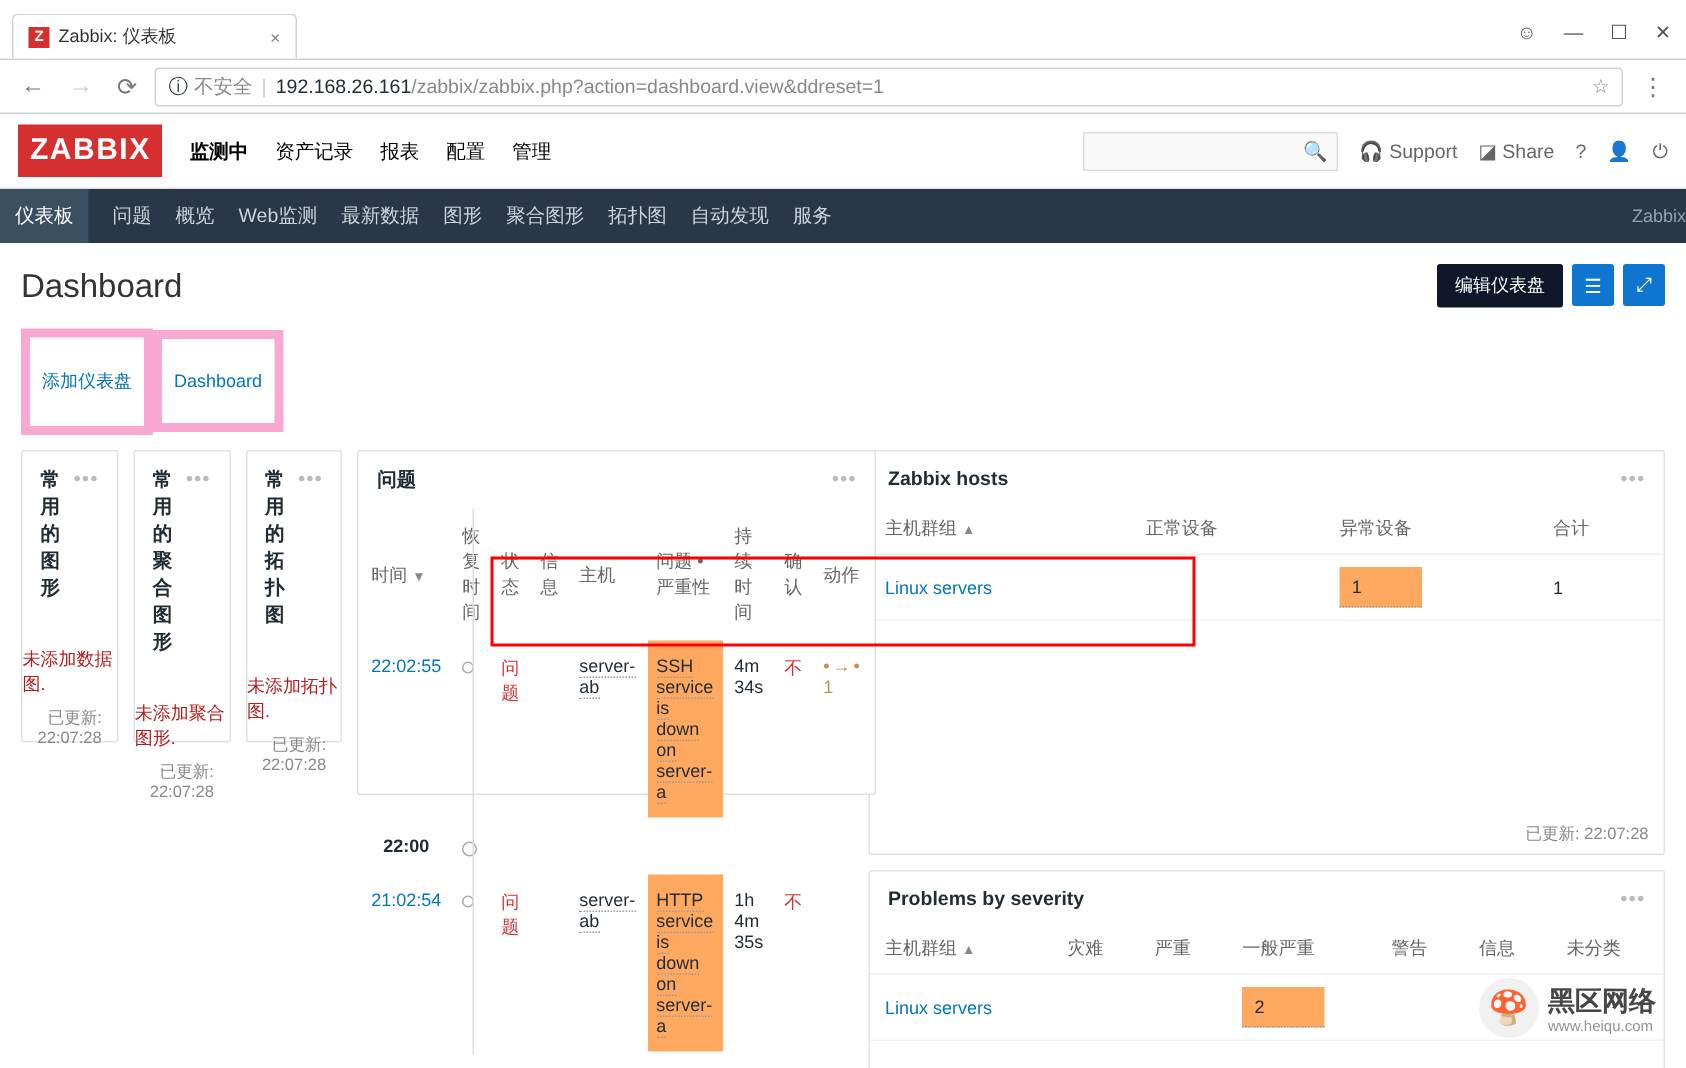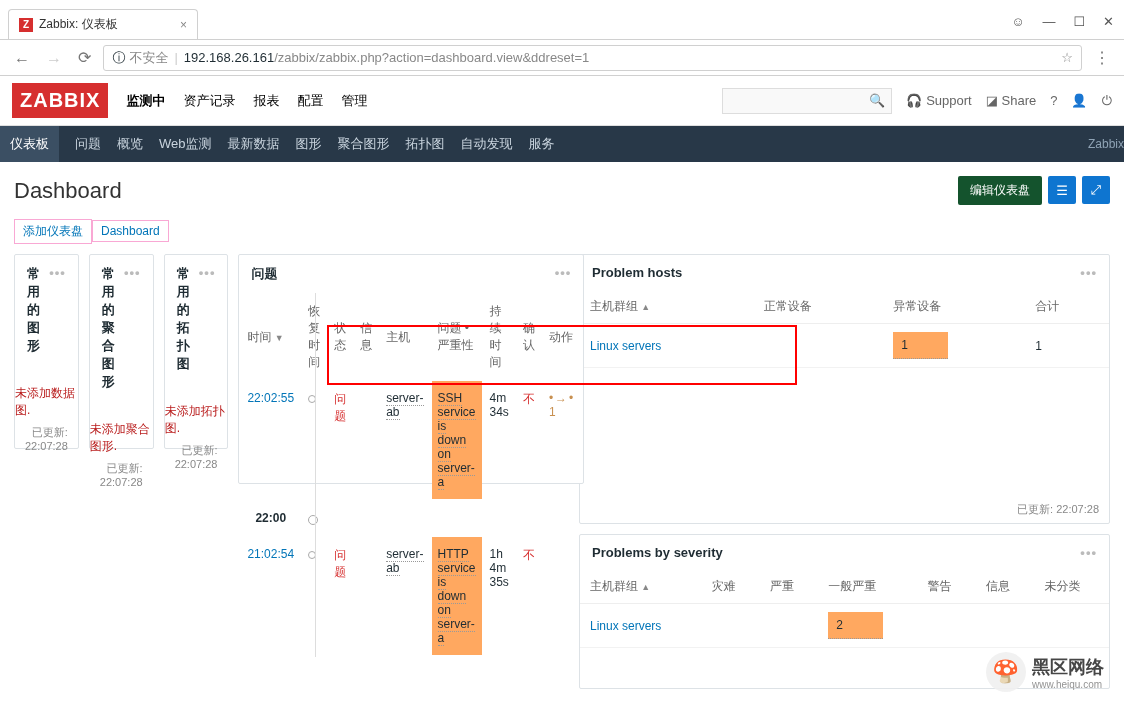--- a/index.html
+++ b/index.html
@@ -19,25 +19,25 @@
 .zbx-menu{display:flex;gap:18px;font-size:13px;color:#000000}
 .zbx-menu span.active{font-weight:bold}
 .zbx-right{margin-left:auto;display:flex;align-items:center;gap:14px;color:#666}
 .search-box{border:1px solid #ddd;background:#f9f9f9;width:170px;height:26px;display:flex;align-items:center;justify-content:flex-end;padding-right:6px;color:#aaa}
 .sub-nav{height:36px;background:#283848;display:flex;align-items:center;padding:0 0;gap:16px;color:#c9d4de;font-size:13px}
 .sub-nav span.active{background:#3b4f63;padding:9px 10px;color:#fff}
 .sub-right{margin-left:auto;color:#8fa3b5;font-size:12px}
 .dash-header{display:flex;align-items:center;padding:14px 14px 10px;gap:10px}
 .dash-title{font-size:22px;color:#333}
 .dash-btns{margin-left:auto;display:flex;gap:6px}
-.btn-blue{background:#14532d;color:#fff;padding:6px 12px;border-radius:2px;font-size:12px;cursor:pointer}
+.btn-blue{background:#0f172a;color:#fff;padding:6px 12px;border-radius:2px;font-size:12px;cursor:pointer}
 .btn-icon{background:#0e75d0;color:#fff;width:28px;height:28px;display:flex;align-items:center;justify-content:center;border-radius:2px;cursor:pointer}
 .breadcrumb{padding:4px 14px 10px;font-size:12px}
 .breadcrumb a{color:#0275b8;text-decoration:none}
-.bc-box{border:1px solid #f9a8d4;padding:3px 8px;display:inline-block}
+.bc-box{border:6px solid #f9a8d4;padding:21px 8px;display:inline-block}
 .content{padding:0 14px;display:flex;gap:10px}
 .left-col{width:555px;display:flex;flex-direction:row;gap:10px}
 .right-col{flex:1;display:flex;flex-direction:column;gap:10px}
 .widget-row{display:flex;gap:10px}
 .widget{border:1px solid #dde2e6;border-radius:2px;background:#fff;display:flex;flex-direction:column}
 .w-small{flex:1;height:195px}
 .w-head{display:flex;justify-content:space-between;padding:10px 12px;font-weight:bold;font-size:13px}
 .dots{color:#bbb;letter-spacing:1px;cursor:pointer}
 .w-body-center{flex:1;display:flex;align-items:flex-start;justify-content:center;padding-top:20px;color:#b91c1c;font-size:12px}
 .w-foot{text-align:right;padding:6px 10px;font-size:11px;color:#888}
@@ -230,21 +230,21 @@
       </tbody>
           </table>
       </div>
       <div class="redbox" style="left:88px;top:70px;width:470px;height:60px"></div>
     </div>
   </div>
 
   <div class="right-col">
     <div class="widget" style="height:270px">
       <div class="w-head">
-          <span>Problem hosts</span>
+          <span>Zabbix hosts</span>
           <span class="dots">•••</span>
         </div>
       <table class="tbl">
         <tbody>
             <tr>
           <th><span>主机群组</span> <span class="caret">▲</span></th>
           <th>正常设备</th>
           <th>异常设备</th>
           <th>合计</th>
         </tr>

